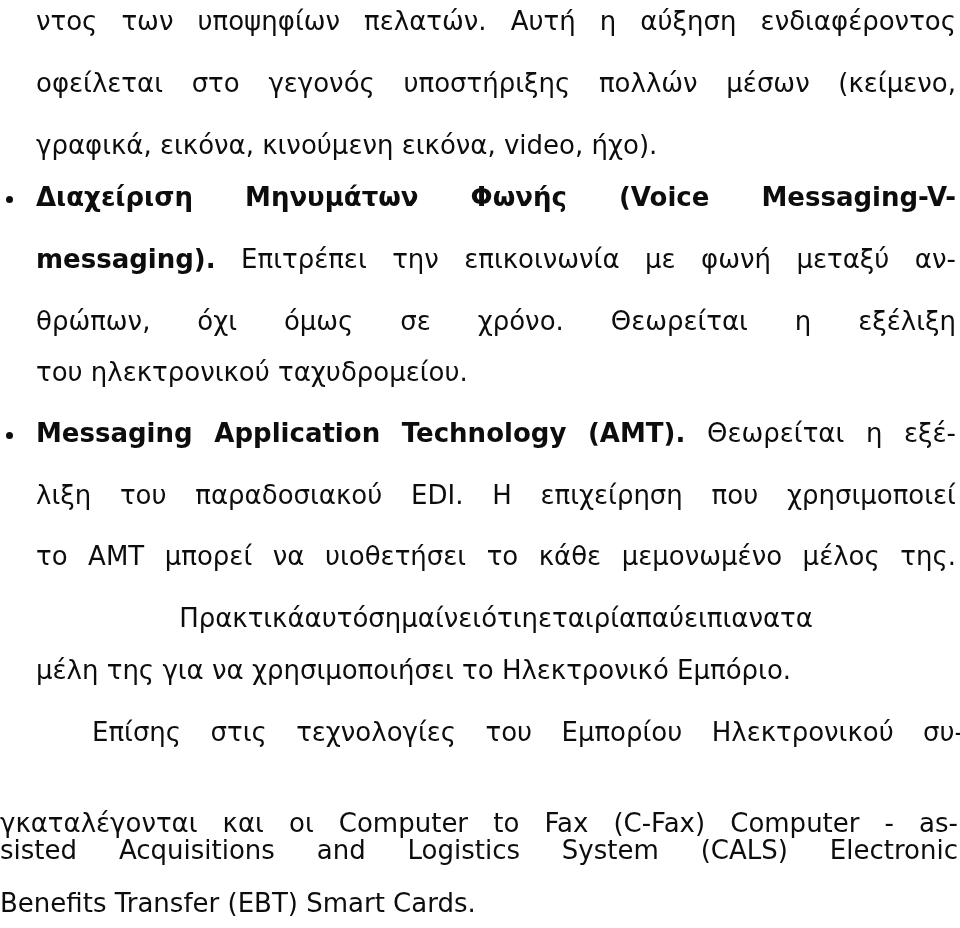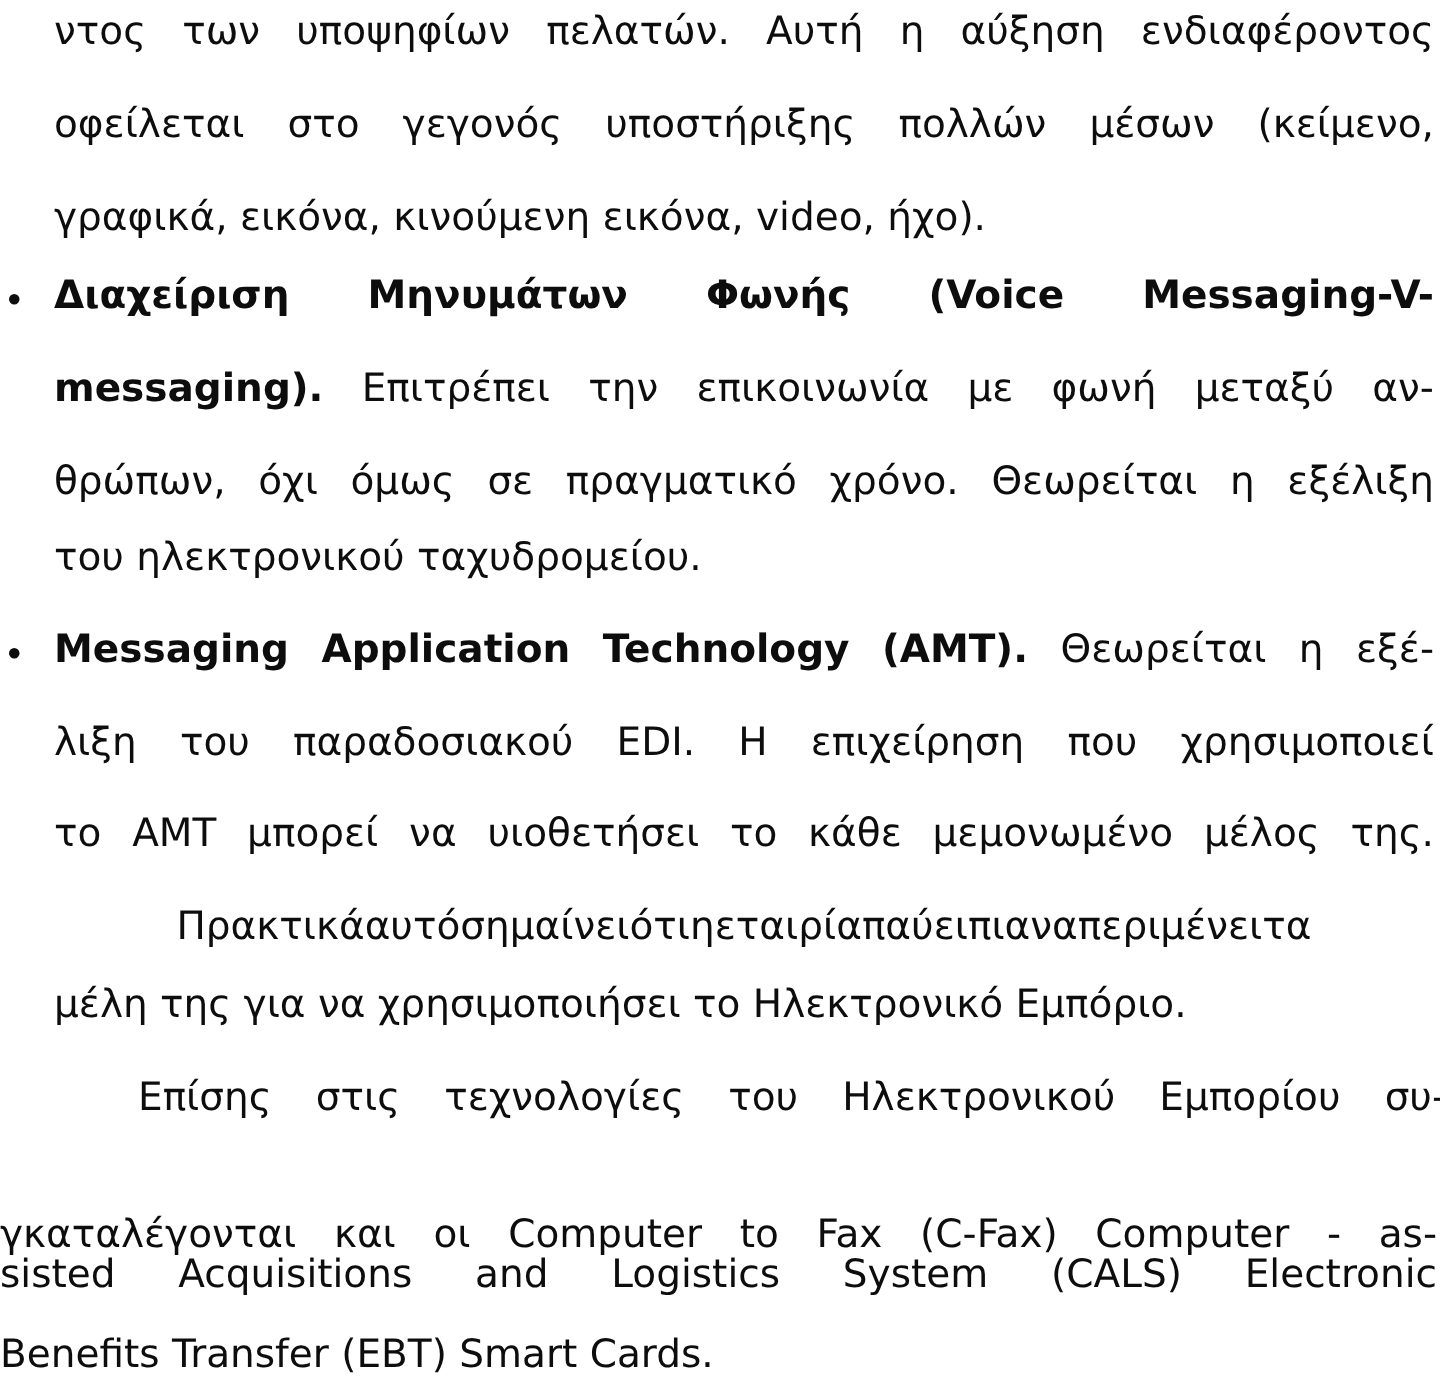--- a/index.html
+++ b/index.html
@@ -107,21 +107,20 @@
       <span class="w">Φωνής</span>
       <span class="w">(Voice</span>
       <span class="w">Messaging-V-</span>
     </div>
 
   <div class="line just" style="left:36px; top:306px; width:920px;">
       <span class="w">θρώπων,</span>
       <span class="w">όχι</span>
       <span class="w">όμως</span>
       <span class="w">σε</span>
-      <span class="w">πραγματικό</span>
       <span class="w">χρόνο.</span>
       <span class="w">Θεωρείται</span>
       <span class="w">η</span>
       <span class="w">εξέλιξη</span>
     </div>
 
   <div class="line ragged" style="left:36px; top:357px;">του ηλεκτρονικού ταχυδρομείου.</div>
 
   <span class="bullet" style="left:6px; top:432px;"></span>
 
@@ -162,33 +161,32 @@
   <div class="line just" style="left:36px; top:603px; width:920px;justify-content:center;">
       <span class="w">Πρακτικά</span>
       <span class="w">αυτό</span>
       <span class="w">σημαίνει</span>
       <span class="w">ότι</span>
       <span class="w">η</span>
       <span class="w">εταιρία</span>
       <span class="w">παύει</span>
       <span class="w">πια</span>
       <span class="w">να</span>
-      <span class="w">περιμένει</span>
       <span class="w">τα</span>
     </div>
 
   <div class="line ragged" style="left:36px; top:655px;">μέλη της για να χρησιμοποιήσει το Ηλεκτρονικό Εμπόριο.</div>
 
   <div class="line just" style="left:92px; top:717px; width:872px;gap:20px;">
       <span class="w">Επίσης</span>
       <span class="w">στις</span>
       <span class="w">τεχνολογίες</span>
       <span class="w">του</span>
+      <span class="w">Εμπορίου</span>
       <span class="w">Ηλεκτρονικού</span>
-      <span class="w">Εμπορίου</span>
       <span class="w">συ-</span>
     </div>
 
   <div class="line just" style="left:0px; top:779px; width:958px;margin-top:29px;">
       <span class="w">γκαταλέγονται</span>
       <span class="w">και</span>
       <span class="w">οι</span>
       <span class="w">Computer</span>
       <span class="w">to</span>
       <span class="w">Fax</span>

